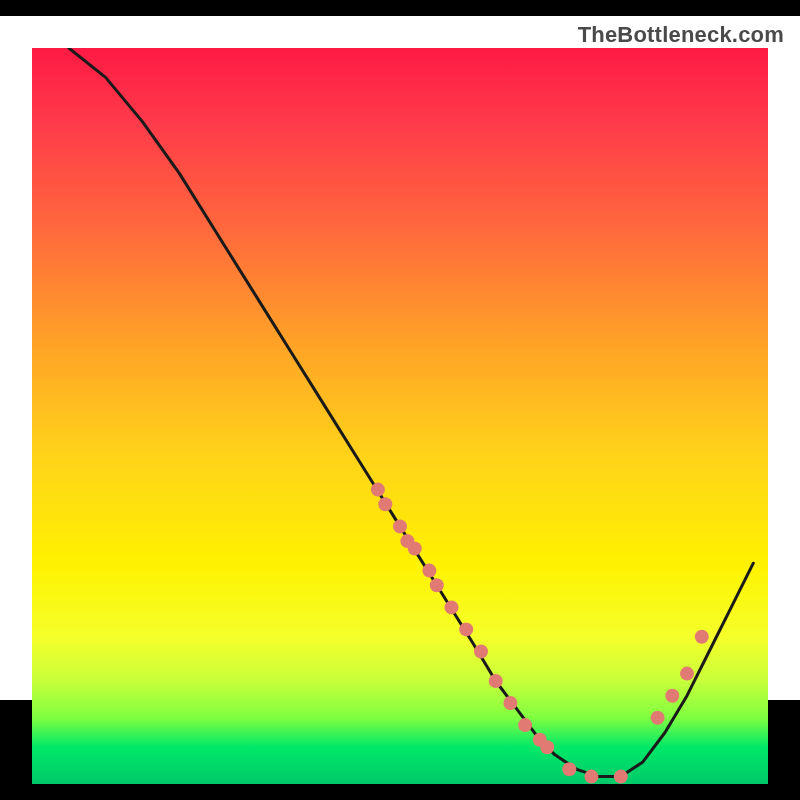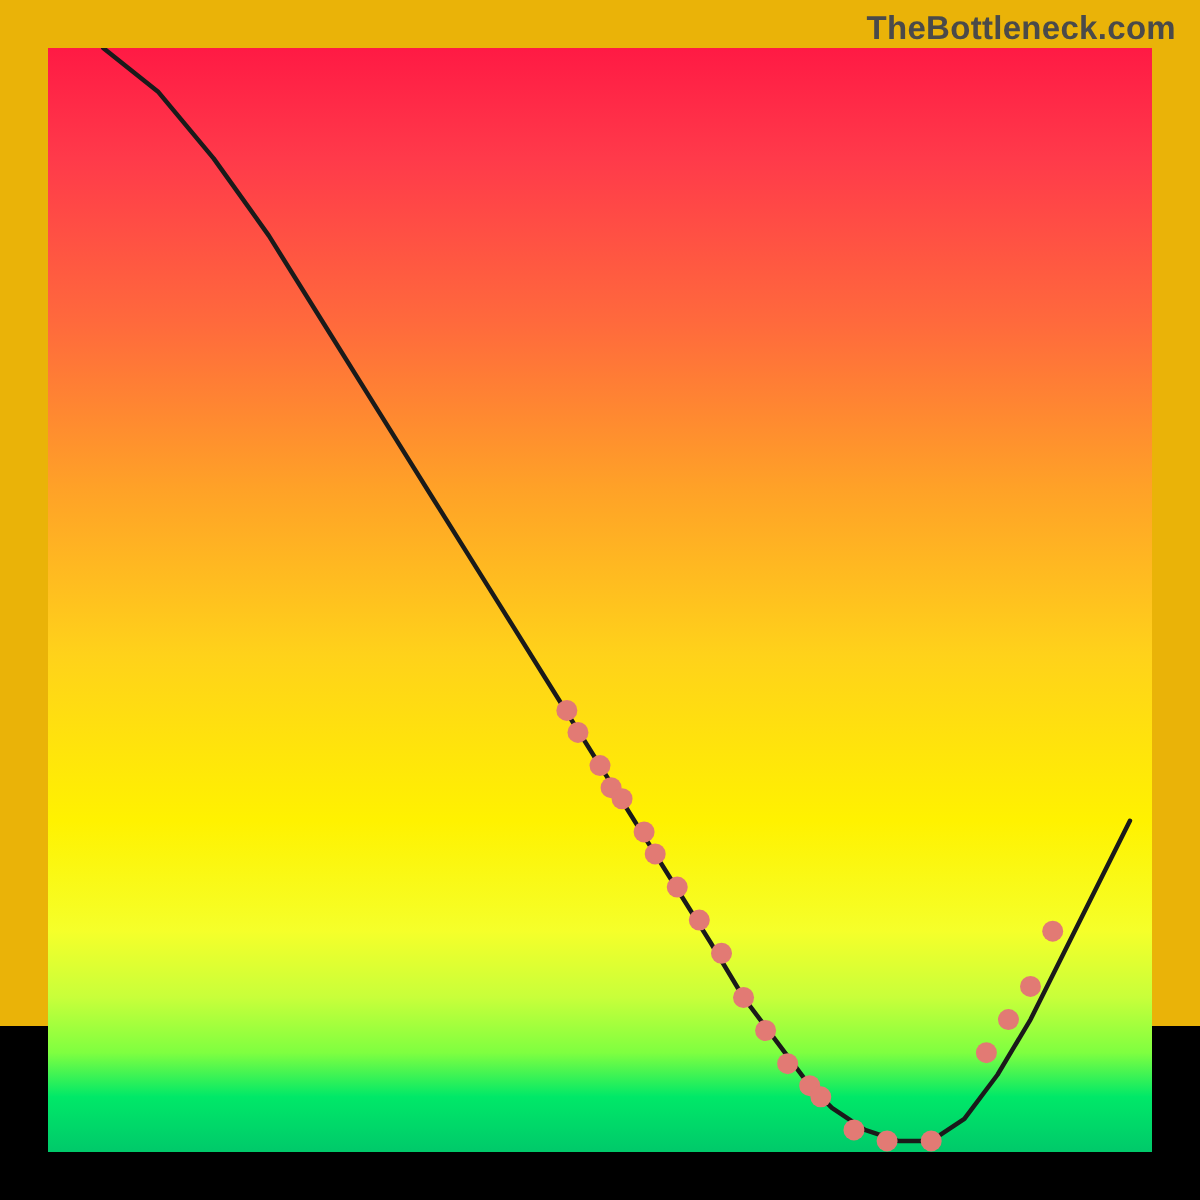--- a/index.html
+++ b/index.html
@@ -8,21 +8,22 @@
     width: 800px;
     height: 800px;
     background: #000;
     overflow: hidden;
     font-family: Arial, Helvetica, sans-serif;
   }
   .frame {
     position: relative;
     width: 800px;
     height: 684px;
-    background: #eab308;
+    background: #ffffff;
+    margin-top: 16px;
   }
   .plot {
     position: absolute;
     left: 32px;
     top: 32px;
     width: 736px;
     height: 736px;
     background: linear-gradient(
       to bottom,
       #ff1a44 0%,

